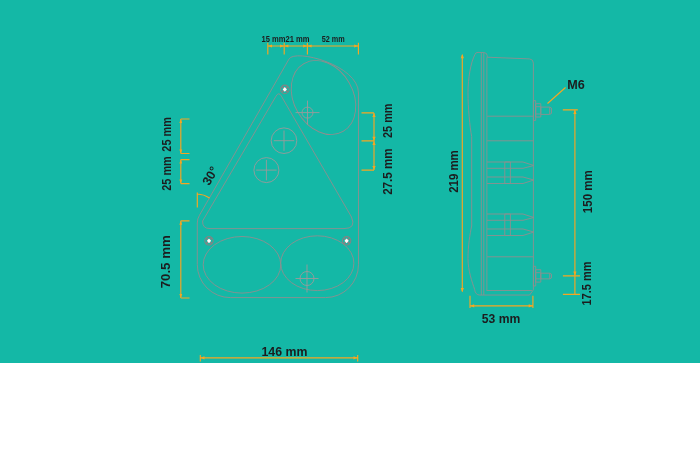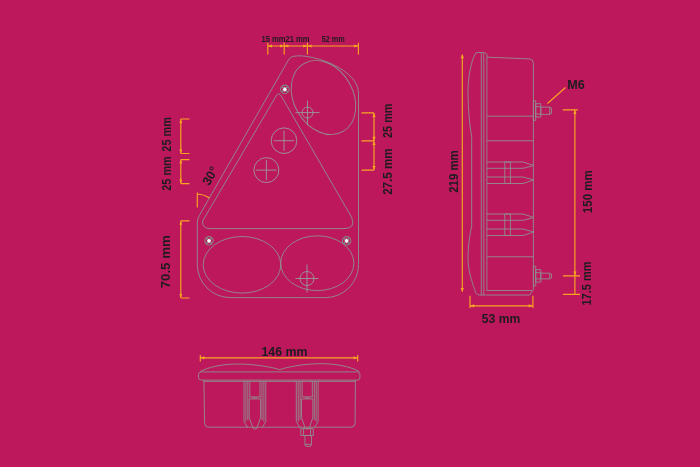--- a/index.html
+++ b/index.html
@@ -1,16 +1,16 @@
 <!DOCTYPE html>
 <html><head>
 <meta charset="utf-8">
 <style>
   html,body{margin:0;padding:0;background:#ffffff;}
-  .wrap{width:700px;height:467px;position:relative;overflow:hidden;background:#be185d;}
+  .wrap{width:700px;height:363px;position:relative;overflow:hidden;background:#14b8a6;}
   text{font-family:"Liberation Sans",sans-serif;font-weight:bold;fill:#1c1c1e;}
   .sm{font-size:9.4px;letter-spacing:0px;}
   .lg{font-size:12.6px;}
   .xl{font-size:13.4px;}
 </style>
 </head>
 <body>
 <div class="wrap">
 <svg width="700" height="467" viewBox="0 0 700 467" xmlns="http://www.w3.org/2000/svg">
 <g fill="none" stroke="#8e8e8e" stroke-width="0.9" stroke-linejoin="round">

